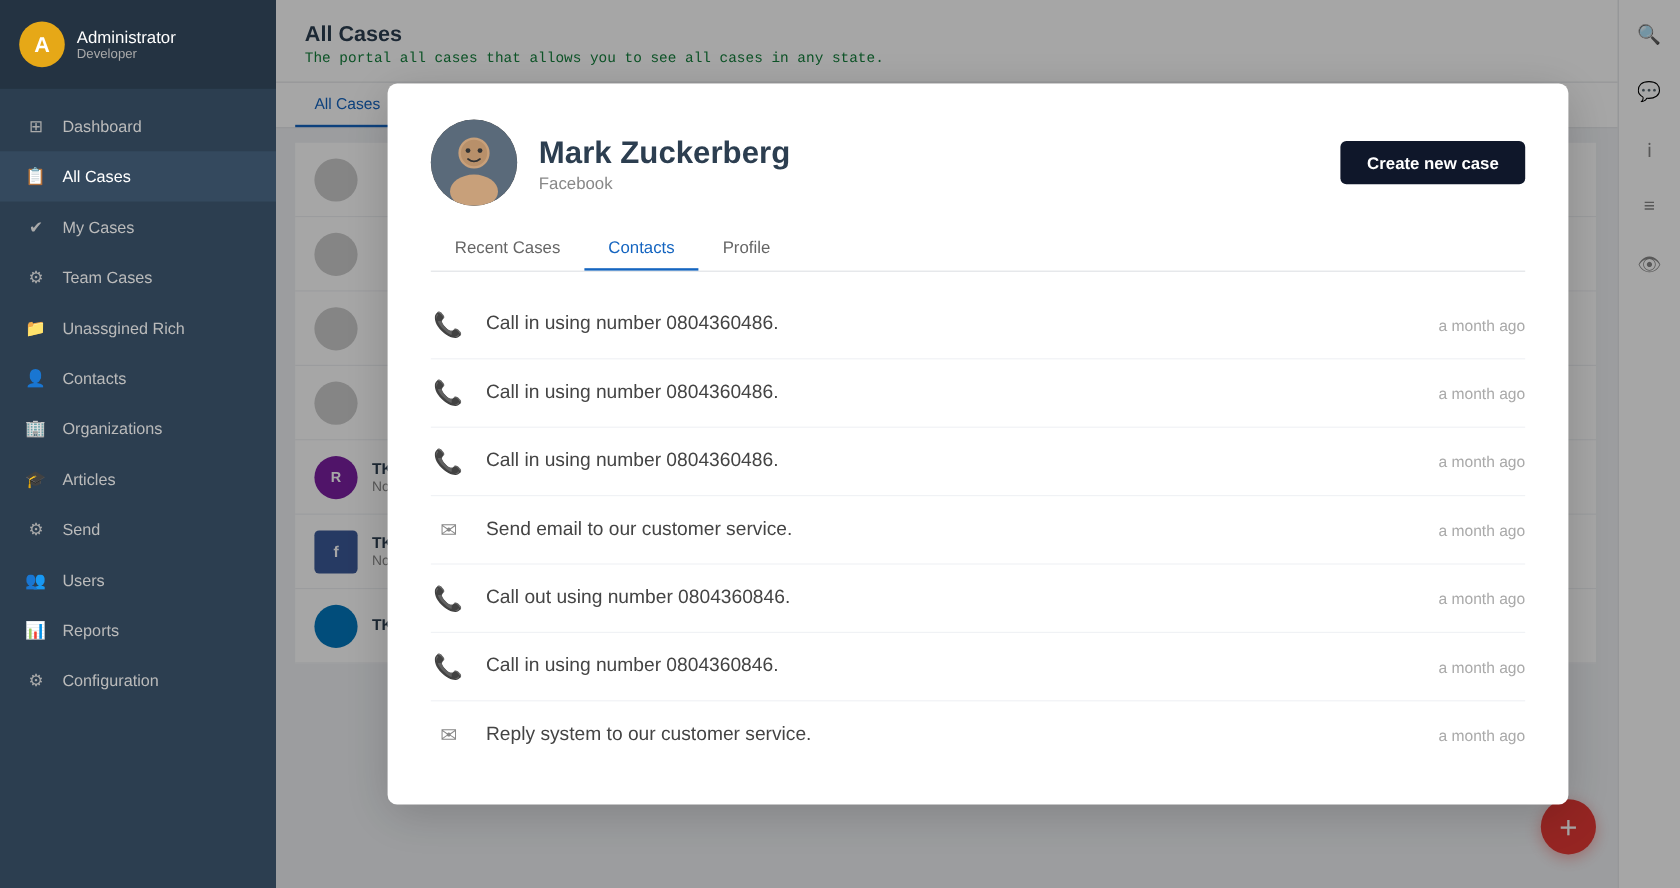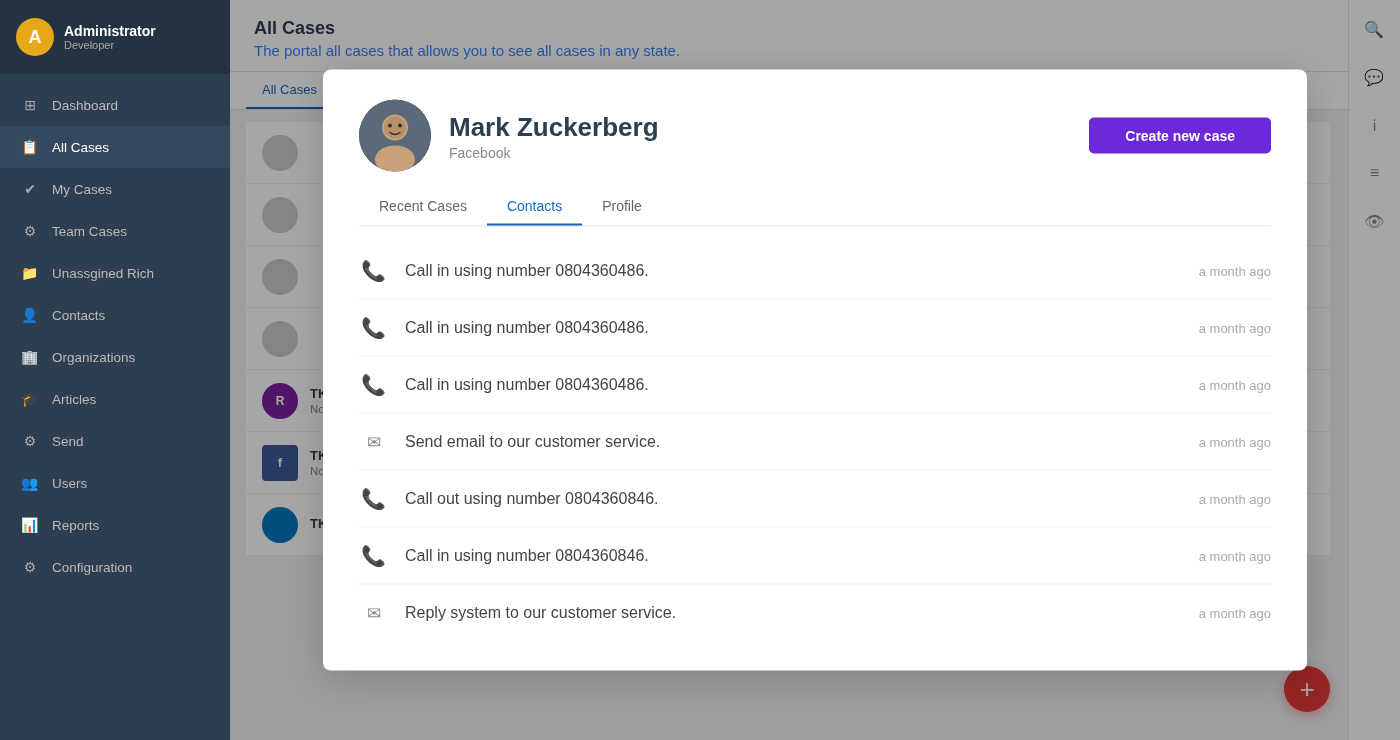--- a/index.html
+++ b/index.html
@@ -26,21 +26,21 @@
       width: 38px; height: 38px;
       border-radius: 50%;
       background: #e6a817;
       color: #fff;
       font-size: 18px;
       font-weight: bold;
       display: flex; align-items: center; justify-content: center;
       margin-right: 10px;
       flex-shrink: 0;
     }
-    .sidebar-user-name { font-size: 14px; color: #fff; font-weight: 700; }
+    .sidebar-user-name { font-size: 14px; color: #fff; font-weight: 400; }
     .sidebar-user-role { font-size: 11px; color: #aaa; }
     .sidebar-nav { flex: 1; padding: 10px 0; }
     .sidebar-item {
       display: flex;
       align-items: center;
       padding: 11px 20px;
       cursor: pointer;
       color: #bbb;
       font-size: 13.5px;
       transition: background 0.15s;
@@ -63,21 +63,21 @@
       flex-direction: column;
       overflow: hidden;
       position: relative;
     }
     .main-header {
       background: #fff;
       padding: 18px 24px 12px;
       border-bottom: 1px solid #e0e3e7;
     }
     .main-header h2 { font-size: 18px; color: #2c3e50; font-weight: 600; }
-    .main-header p { font-size: 15px; color: #3b82f6; margin-top: 3px; }
+    .main-header p { font-size: 12px; color: #15803d; margin-top: 3px; font-family: Liberation Mono, monospace; }
 
     
     .right-toolbar {
       position: absolute;
       top: 0; right: 0;
       width: 52px;
       height: 100%;
       background: #fff;
       border-left: 1px solid #e0e3e7;
       display: flex;
@@ -194,25 +194,25 @@
     .modal-avatar {
       width: 72px; height: 72px;
       border-radius: 50%;
       overflow: hidden;
       background: #444;
       flex-shrink: 0;
     }
     .modal-name { font-size: 26px; font-weight: 700; color: #2c3e50; }
     .modal-org { font-size: 14px; color: #888; margin-top: 2px; }
     .modal-create-btn {
-      background: #6d28d9;
+      background: #0f172a;
       color: #fff;
       border: none;
       border-radius: 5px;
-      padding: 10px 36px;
+      padding: 10px 22px;
       font-size: 14px;
       font-weight: 600;
       cursor: pointer;
     }
 
     
     .modal-tabs {
       display: flex;
       border-bottom: 1px solid #e0e3e7;
       margin-bottom: 16px;

